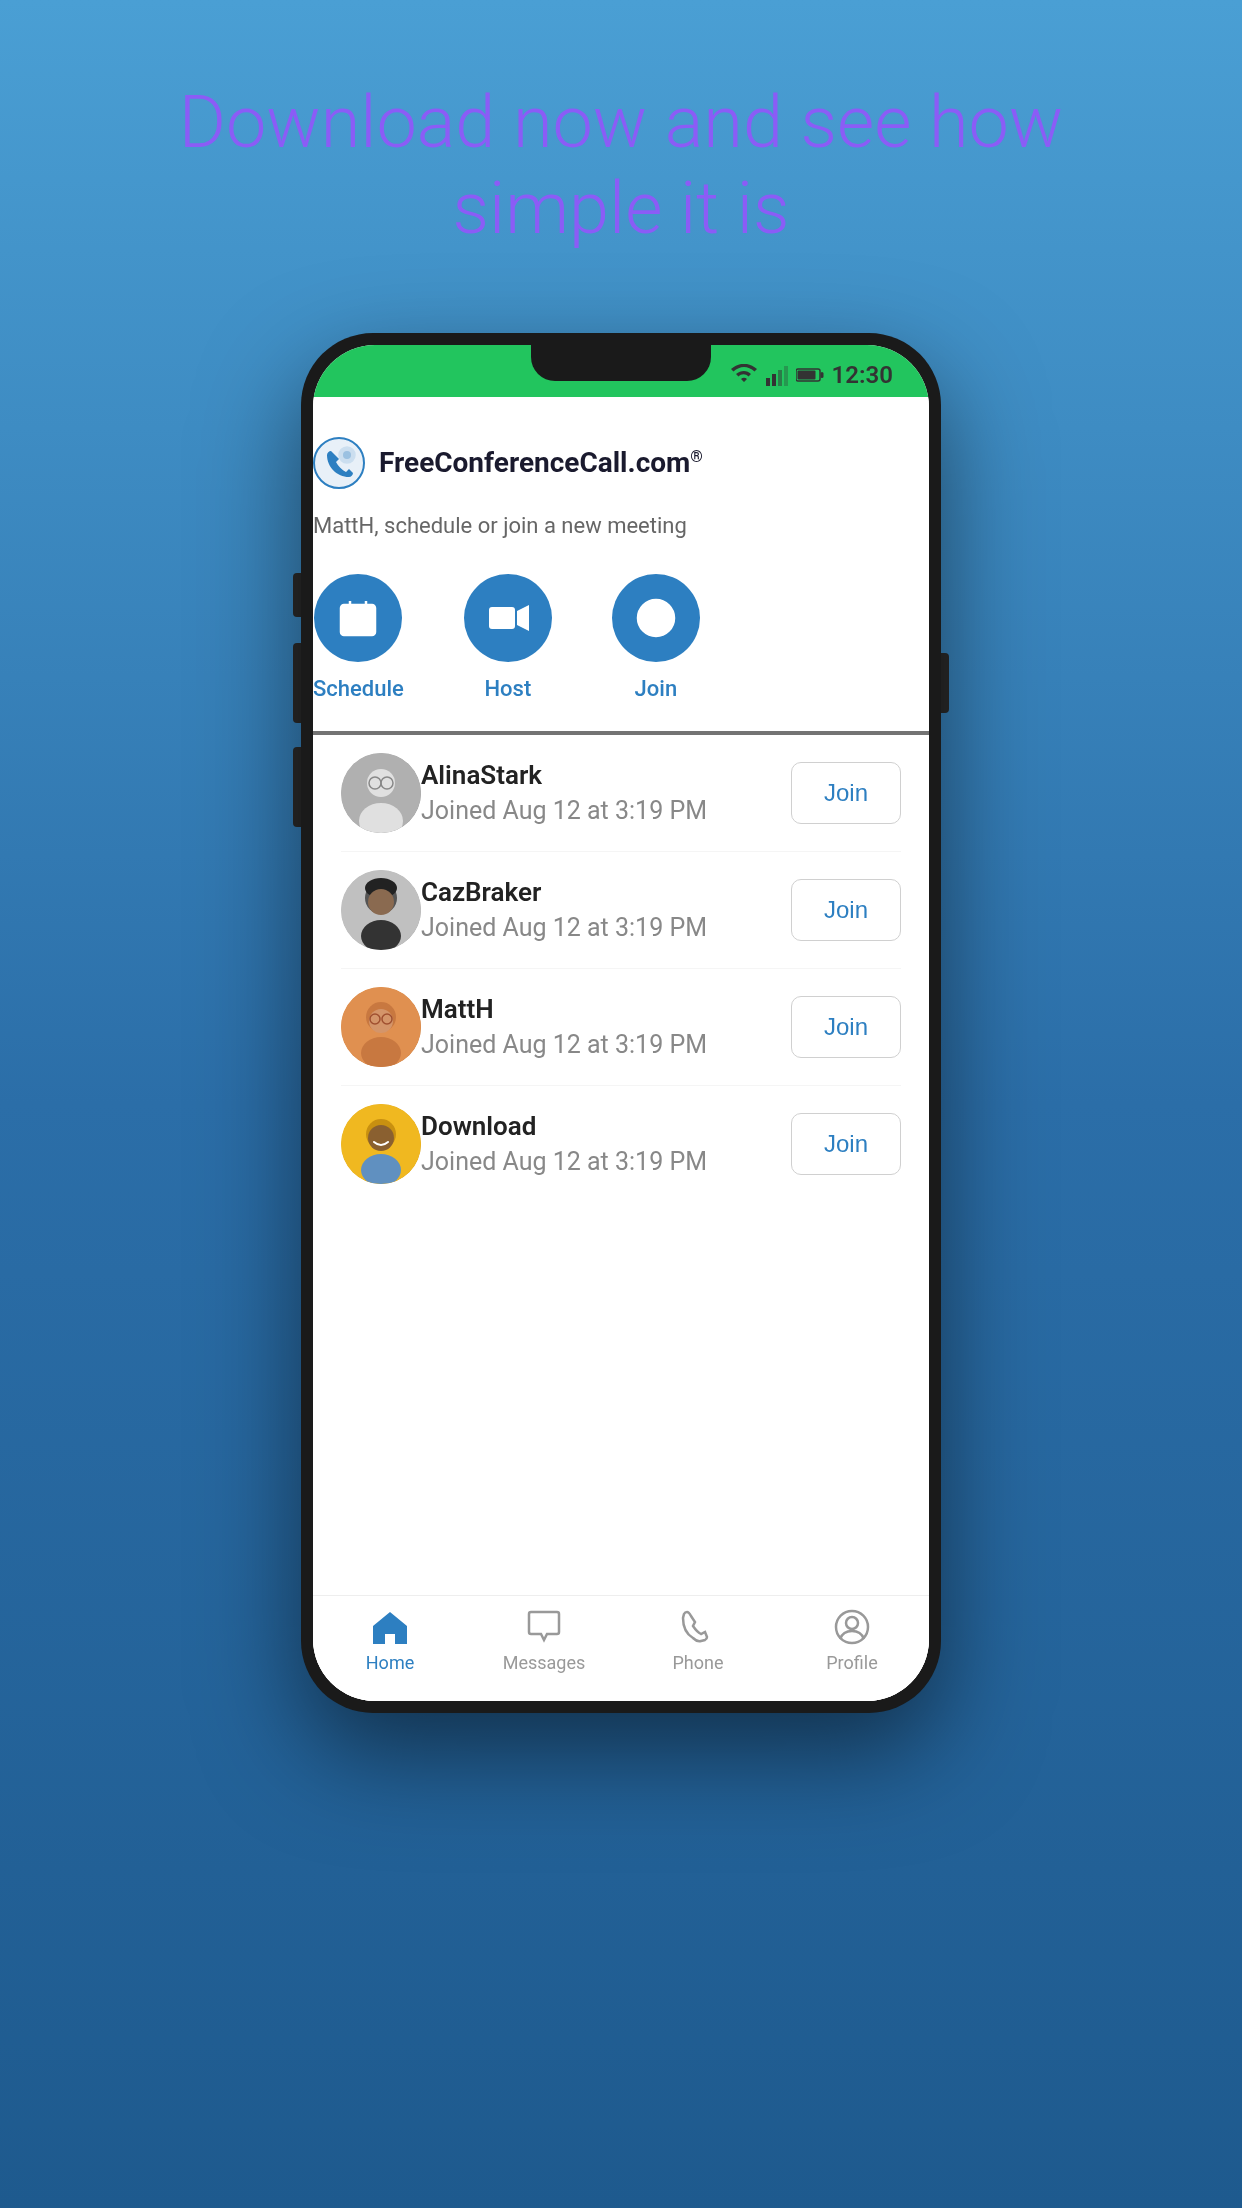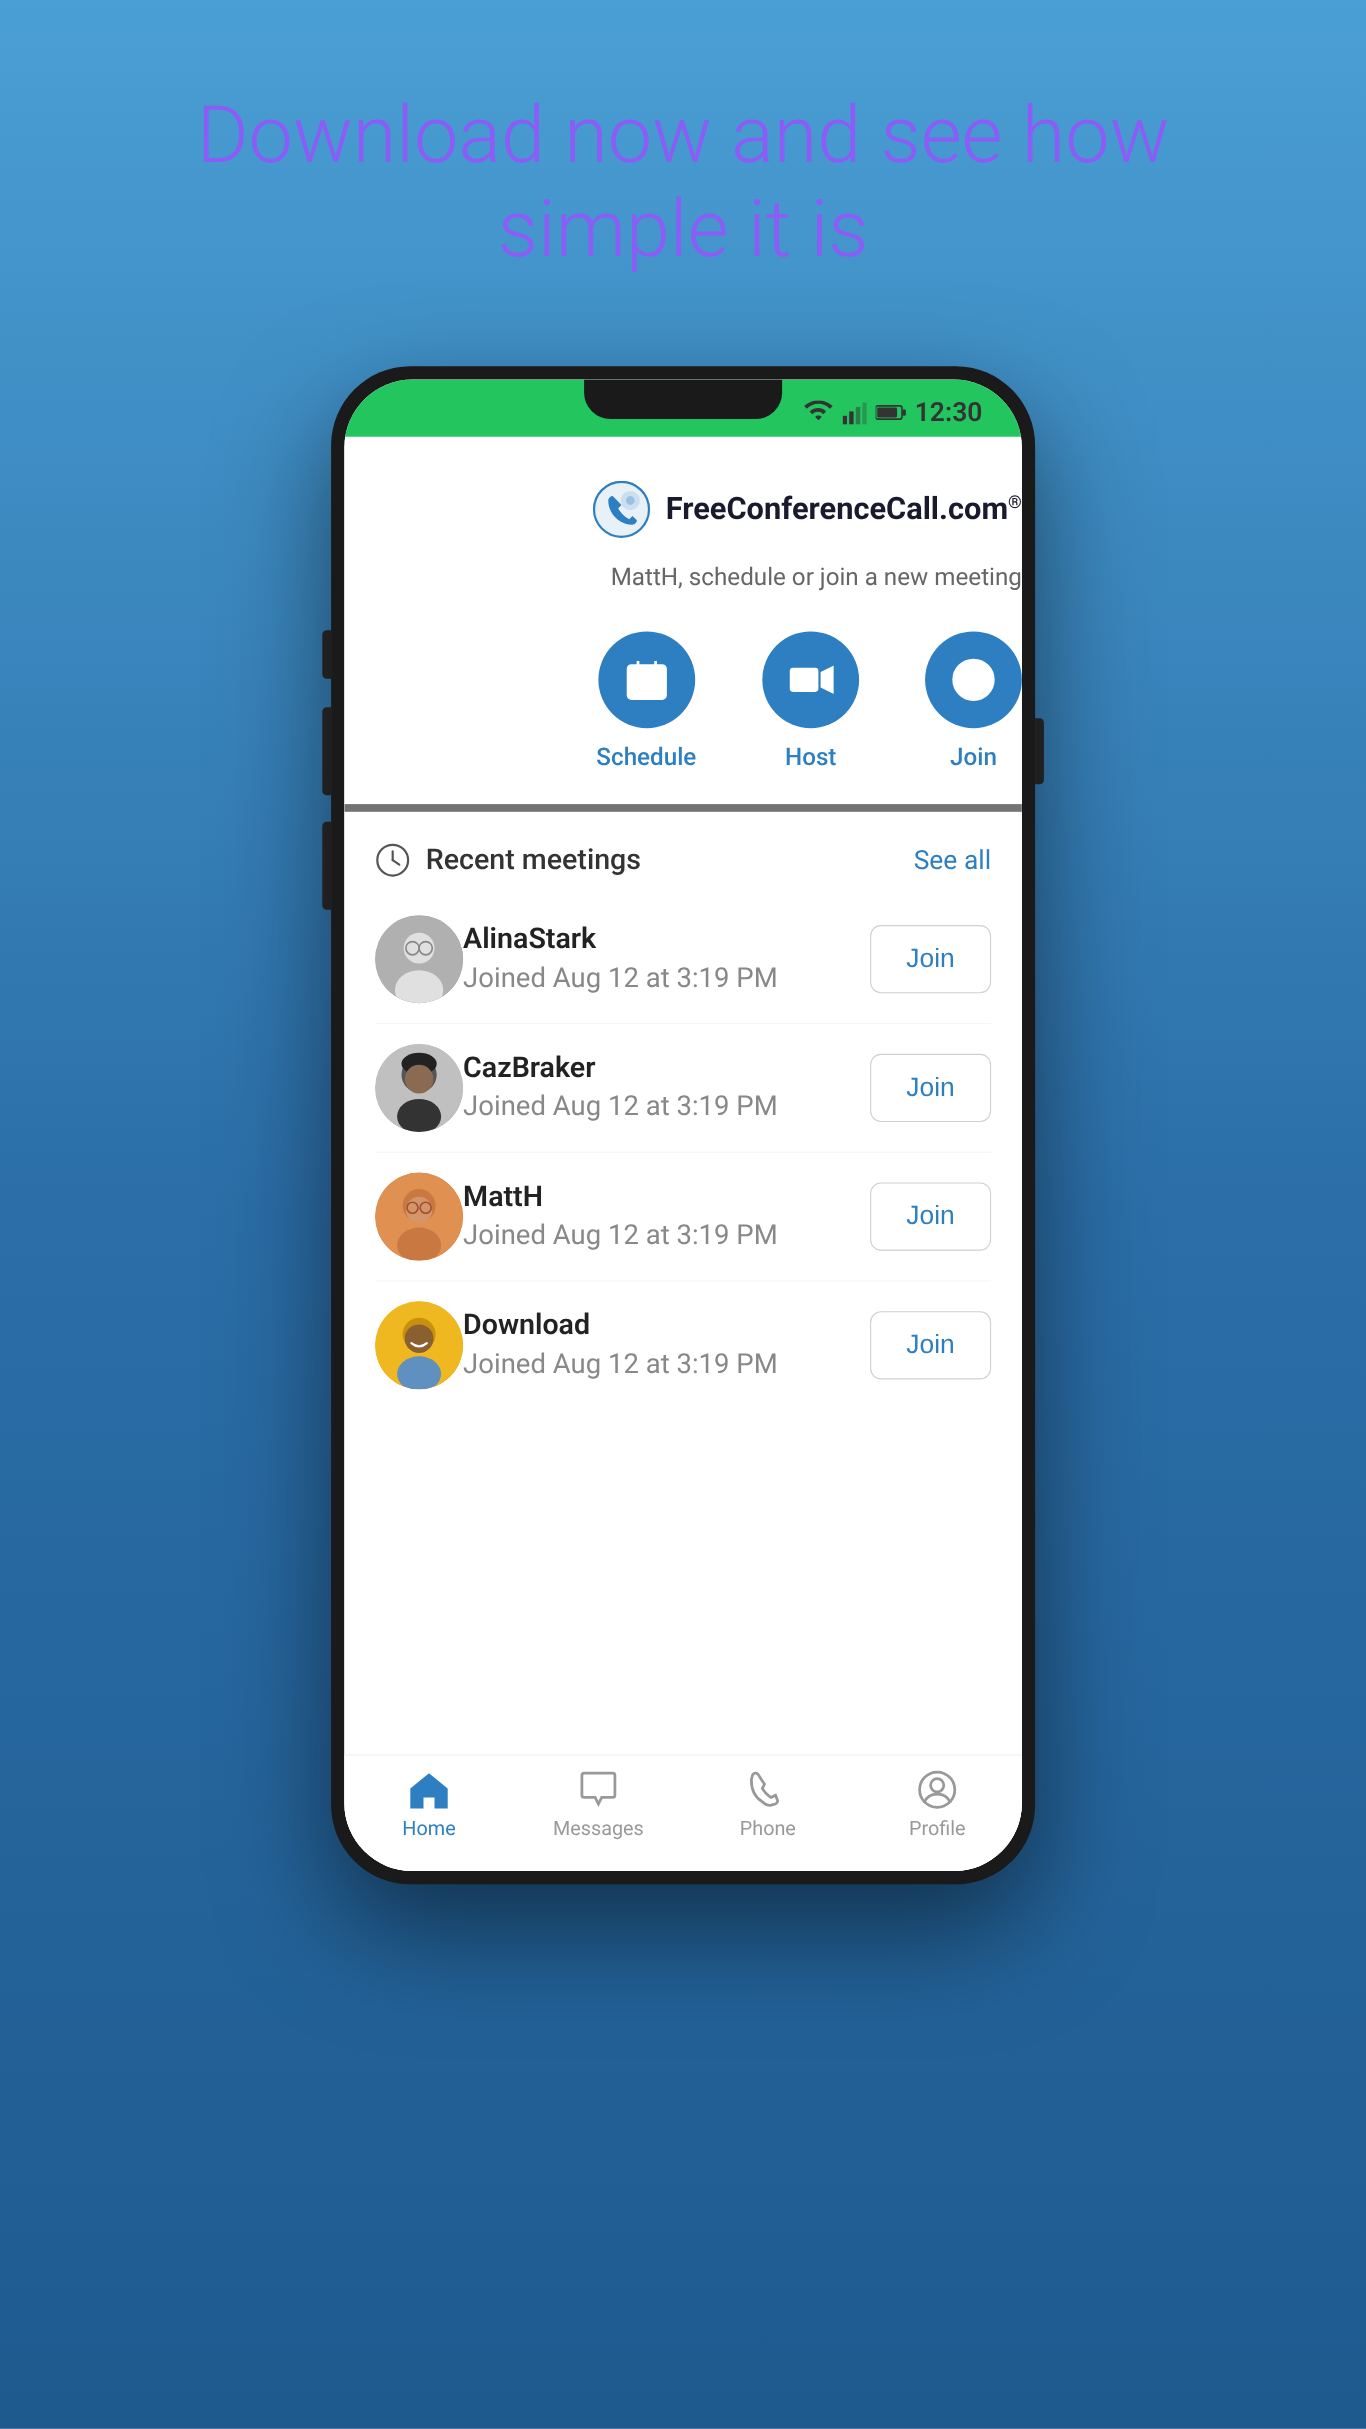--- a/index.html
+++ b/index.html
@@ -94,22 +94,22 @@
       height: calc(100% - 52px);
       display: flex;
       flex-direction: column;
     }
 
     
     .app-header {
       padding: 40px 0 30px;
       display: flex;
       flex-direction: column;
-      align-items: flex-end;
-      border-bottom: 7px solid #737373;
+      align-items: flex-start;
+      border-bottom: 4px solid #737373;
     }
 
     .logo-area {
       display: flex;
       align-items: center;
       gap: 14px;
       margin-bottom: 24px;
     }
 
     .logo-icon {
@@ -458,31 +458,20 @@
                   <line x1="21" y1="28" x2="21" y2="14"></line>
                   <polyline points="14,20 21,13 28,20"></polyline>
                 </svg>
               </div>
               <span class="action-label">Join</span>
             </div>
           </div>
         </div>
 
         <div class="recent-section">
-          <div class="recent-header">
-            <div class="recent-title-group">
-              <svg class="clock-icon" viewBox="0 0 32 32">
-                <circle cx="16" cy="16" r="14" fill="none" stroke="#555" stroke-width="2"></circle>
-                <line x1="16" y1="8" x2="16" y2="16" stroke="#555" stroke-width="2" stroke-linecap="round"></line>
-                <line x1="16" y1="16" x2="22" y2="20" stroke="#555" stroke-width="2" stroke-linecap="round"></line>
-              </svg>
-              <span class="recent-title">Recent meetings</span>
-            </div>
-            <span class="see-all">See all</span>
-          </div>
 
           <div class="meeting-item">
             <div class="avatar avatar-alina">
               <svg viewBox="0 0 80 80" xmlns="http://www.w3.org/2000/svg" width="80" height="80">
                 <circle cx="40" cy="40" r="40" fill="#b0b0b0"></circle>
                 <circle cx="40" cy="30" r="14" fill="#e0e0e0"></circle>
                 <ellipse cx="40" cy="68" rx="22" ry="18" fill="#e0e0e0"></ellipse>
 
                 <circle cx="34" cy="30" r="6" fill="none" stroke="#888" stroke-width="1.5"></circle>
                 <circle cx="46" cy="30" r="6" fill="none" stroke="#888" stroke-width="1.5"></circle>

